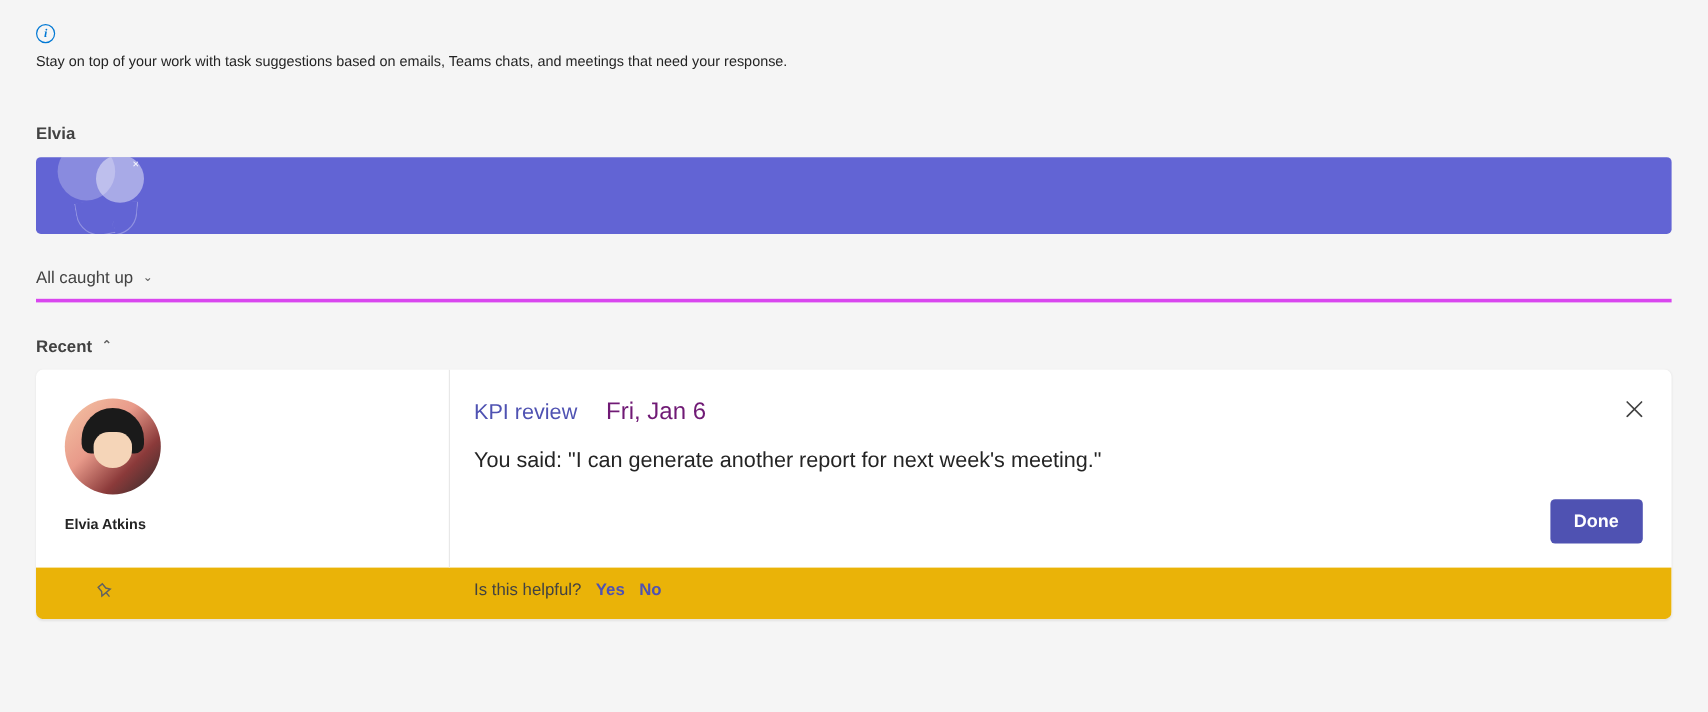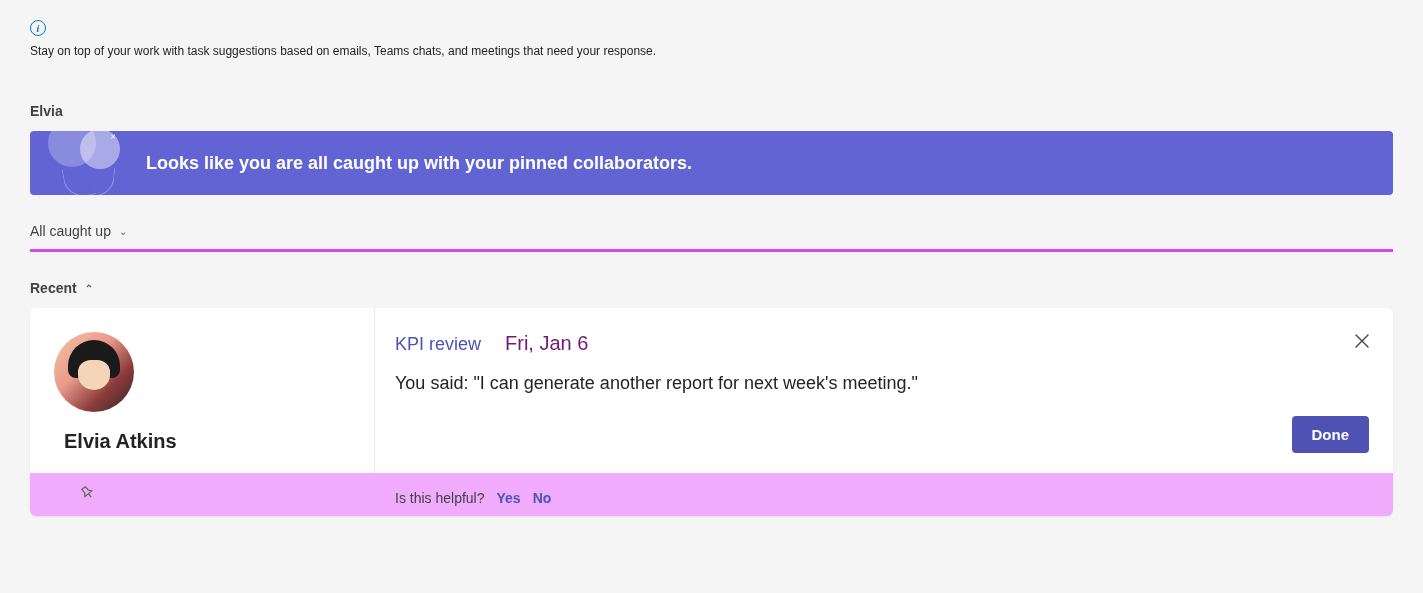--- a/index.html
+++ b/index.html
@@ -176,24 +176,23 @@
       content: "";
       position: absolute;
       top: 28px;
       left: 24px;
       width: 32px;
       height: 30px;
       background: #f5d5b8;
       border-radius: 40% 40% 50% 50%;
     }
     .person-name {
-      font-size: 20px;
-      font-weight: 600;
-      color: #242424;
-      margin-left: 10px;
+      font-size: 12px;
+      font-weight: 600;
+      color: #242424;
     }
     .content-col {
       flex: 1;
       padding: 24px 24px 20px 20px;
       position: relative;
     }
     .task-head {
       display: flex;
       align-items: baseline;
       gap: 24px;
@@ -232,23 +231,23 @@
       background: #4f52b2;
       color: #fff;
       border: none;
       border-radius: 4px;
       padding: 10px 20px;
       font-size: 15px;
       font-weight: 600;
       cursor: pointer;
     }
     .card-footer {
-      background: #f0abfc;
-      display: flex;
-      align-items: flex-end;
+      background: #eab308;
+      display: flex;
+      align-items: flex-start;
       padding: 10px 20px;
     }
     .pin-area {
       width: 345px;
       flex-shrink: 0;
       display: flex;
       align-items: center;
       padding-left: 30px;
     }
     .pin-icon {
@@ -285,21 +284,20 @@
   <span>Elvia</span>
 </div>
 
 <div class="banner">
   <div class="balloon-area">
     <div class="balloon1"></div>
     <div class="balloon2"></div>
     <div class="string1"></div>
     <div class="string2"></div>
   </div>
-  <div class="banner-text">Looks like you are all caught up with your pinned collaborators.</div>
 </div>
 
 <div class="collapse-row">
   <span>All caught up</span>
   <span class="chevron">⌄</span>
 </div>
 
 <div class="section-header">
   <span>Recent</span>
   <span class="chevron">⌃</span>

